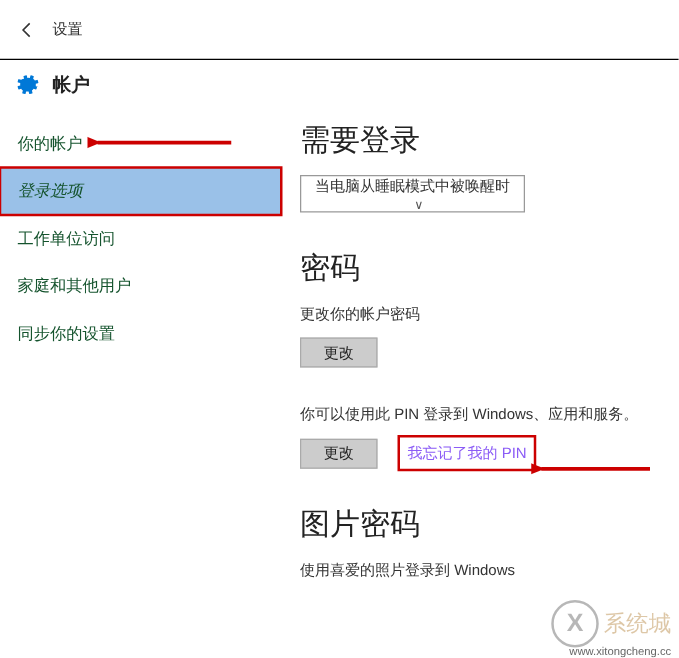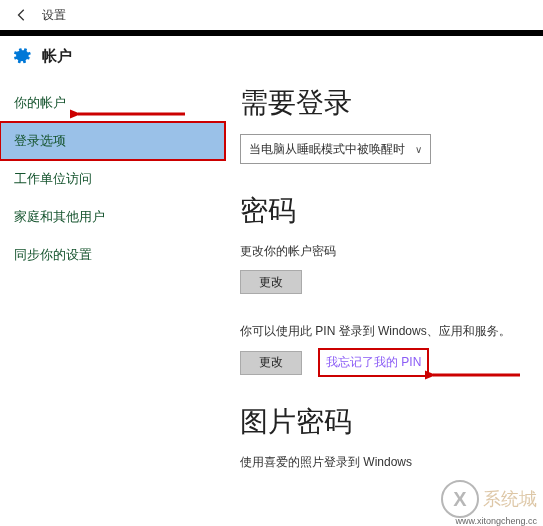--- a/index.html
+++ b/index.html
@@ -1,38 +1,38 @@
 <!DOCTYPE html>
 <html><head>
   <meta charset="utf-8">
   <style>
     * { margin: 0; padding: 0; box-sizing: border-box; font-family: "Microsoft YaHei", "Segoe UI", sans-serif; }
     body { width: 543px; height: 526px; background: #fff; overflow: hidden; position: relative; }
     
-    .titlebar { height: 36px; display: flex; align-items: center; padding: 0 8px; background: #fff; border-bottom: 6px solid #000000; }
+    .titlebar { height: 48px; display: flex; align-items: center; padding: 0 8px; background: #fff; border-bottom: 1px solid #000000; }
     .back-btn { width: 28px; height: 28px; display: flex; align-items: center; justify-content: center; cursor: pointer; }
     .title-label { font-size: 12px; margin-left: 6px; color: #333; }
     
     .header { height: 40px; display: flex; align-items: center; padding: 0 12px; background: #fff; }
     .gear { width: 20px; height: 20px; color: #0078d7; margin-right: 10px; }
     .header-title { font-size: 15px; font-weight: 600; color: #222; }
     
     .body { display: flex; height: calc(100% - 72px); }
     
     .sidebar { width: 225px; background: #fff; padding-top: 8px; }
     .nav-item { height: 38px; display: flex; align-items: center; padding: 0 14px; font-size: 13px; color: #14532d; cursor: pointer; position: relative; }
-    .nav-item.selected { background: #9ac1e8; }
+    .nav-item.selected { background: #9ac1e8; font-style: italic; }
     .nav-item.selected-box { outline: 2px solid #c00; outline-offset: -1px; }
     
     .content { flex: 1; padding: 8px 15px 0 15px; overflow: hidden; }
     .section { margin-bottom: 28px; }
-    .section-title { font-size: 28px; font-weight: 400; color: #222; margin-bottom: 12px; }
+    .section-title { font-size: 24px; font-weight: 400; color: #222; margin-bottom: 12px; }
     .section-desc { font-size: 12px; color: #333; margin-bottom: 10px; line-height: 1.5; }
     
-    .dropdown { display: inline-flex; align-items: center; border: 1px solid #999; height: 30px; padding: 0 8px; font-size: 12px; color: #333; cursor: pointer; min-width: 180px; justify-content: space-between; }
+    .dropdown { display: inline-flex; align-items: center; border: 1px solid #999; height: 30px; padding: 0 8px; font-size: 12px; color: #333; cursor: pointer; min-width: 180px; justify-content: space-between; flex-direction: column; }
     .dropdown .chev { margin-left: 10px; font-size: 10px; color: #555; }
     
     .btn { display: inline-flex; align-items: center; justify-content: center; border: 1px solid #aaa; background: #ccc; height: 24px; padding: 0 18px; font-size: 12px; color: #222; cursor: pointer; margin-right: 10px; }
     
     .link { color: #8b5cf6; font-size: 12px; cursor: pointer; }
     .link-box { outline: 2px solid #c00; padding: 4px 6px; }
     
     .arrow-red { position: absolute; pointer-events: none; }
     .arrow1 { left: 70px; top: 104px; width: 120px; height: 20px; }
     .arrow2 { left: 425px; top: 365px; width: 100px; height: 20px; }

